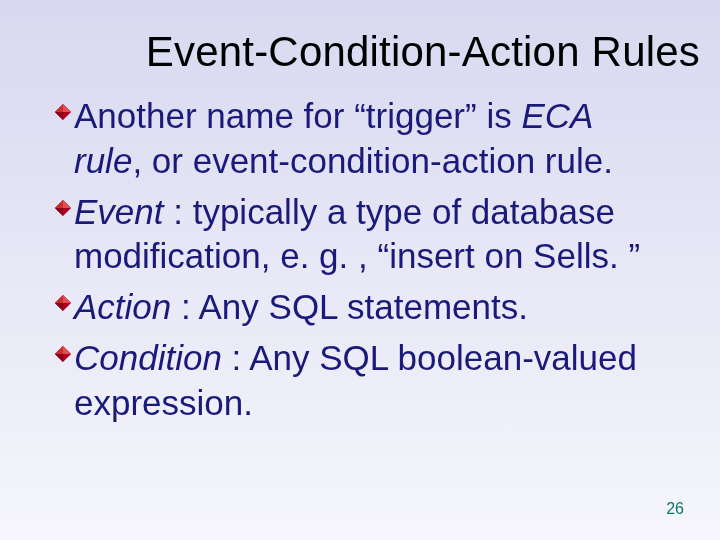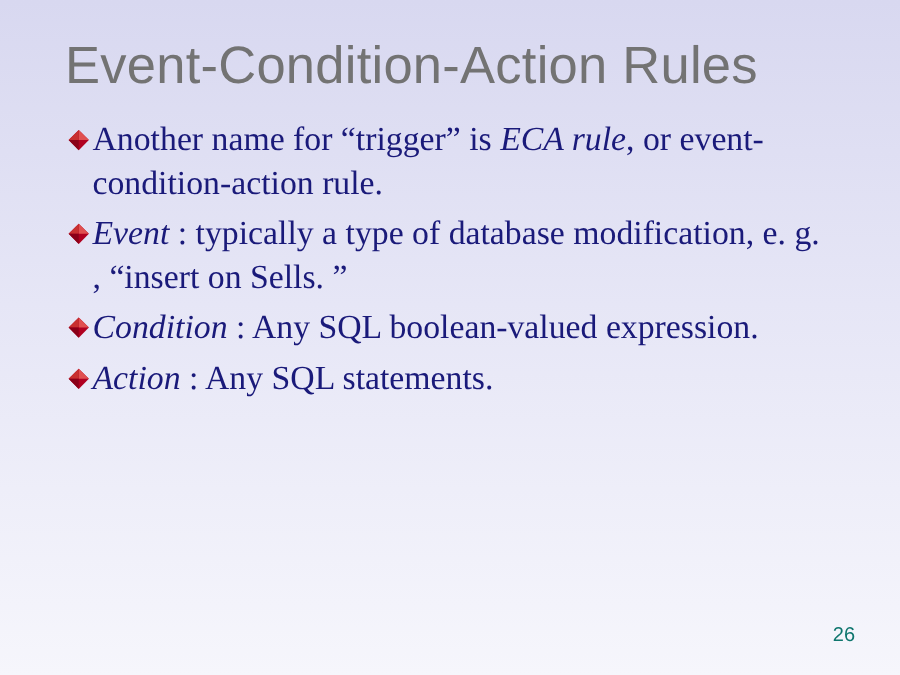--- a/index.html
+++ b/index.html
@@ -7,37 +7,35 @@
   width:720px;height:540px;
   background:linear-gradient(180deg,#d8d8f0 0%,#e6e6f6 45%,#f6f6fc 100%);
   font-family:Verdana,Geneva,sans-serif;
   color:#1a1a7a;
   position:relative;
   box-sizing:border-box;
   overflow:hidden;
 }
 .title{
   font-family:Arial,Helvetica,sans-serif;
-  color:#737373;
+  color:#000000;
   font-size:42px;
-  text-align:left;
+  text-align:right;
   padding:28px 20px 18px;
   letter-spacing:.2px;
-  margin-left:32px;
 }
 .content{
   padding:0 54px;
 }
 .bullet{
   display:flex;
   align-items:flex-start;
   margin:0 0 6px;
-  font-size:27px;
+  font-size:35px;
   line-height:1.28;
-  font-family:Liberation Serif, serif;
 }
 .bullet .marker{
   flex:0 0 auto;
   width:18px;height:18px;
   margin:9px 2px 0 0;
   position:relative;
 }
 
 .bullet .marker svg{width:18px;height:18px;display:block}
 .bullet .text{flex:1 1 auto}
@@ -88,33 +86,33 @@
   <div class="bullet">
     <span class="marker">
       <svg viewBox="0 0 20 20">
           <polygon points="10,1 19,10 10,19 1,10" fill="#b00020"></polygon>
           <polygon points="10,1 19,10 10,10" fill="#e05050"></polygon>
           <polygon points="10,1 1,10 10,10" fill="#c83030"></polygon>
           <polygon points="1,10 10,19 10,10" fill="#8a0018"></polygon>
         </svg>
     </span>
     <span class="text">
-      <span></span><span class="italic">Condition </span><span>: Any SQL boolean-valued expression.</span>
+      <span></span><span class="italic">Action </span><span>: Any SQL statements.</span>
     </span>
   </div>
 
   <div class="bullet">
     <span class="marker">
       <svg viewBox="0 0 20 20">
           <polygon points="10,1 19,10 10,19 1,10" fill="#b00020"></polygon>
           <polygon points="10,1 19,10 10,10" fill="#e05050"></polygon>
           <polygon points="10,1 1,10 10,10" fill="#c83030"></polygon>
           <polygon points="1,10 10,19 10,10" fill="#8a0018"></polygon>
         </svg>
     </span>
     <span class="text">
-      <span></span><span class="italic">Action </span><span>: Any SQL statements.</span>
+      <span></span><span class="italic">Condition </span><span>: Any SQL boolean-valued expression.</span>
     </span>
   </div>
 
 </div>
 
 <div class="pagenum">26</div>
 
 </body></html>

